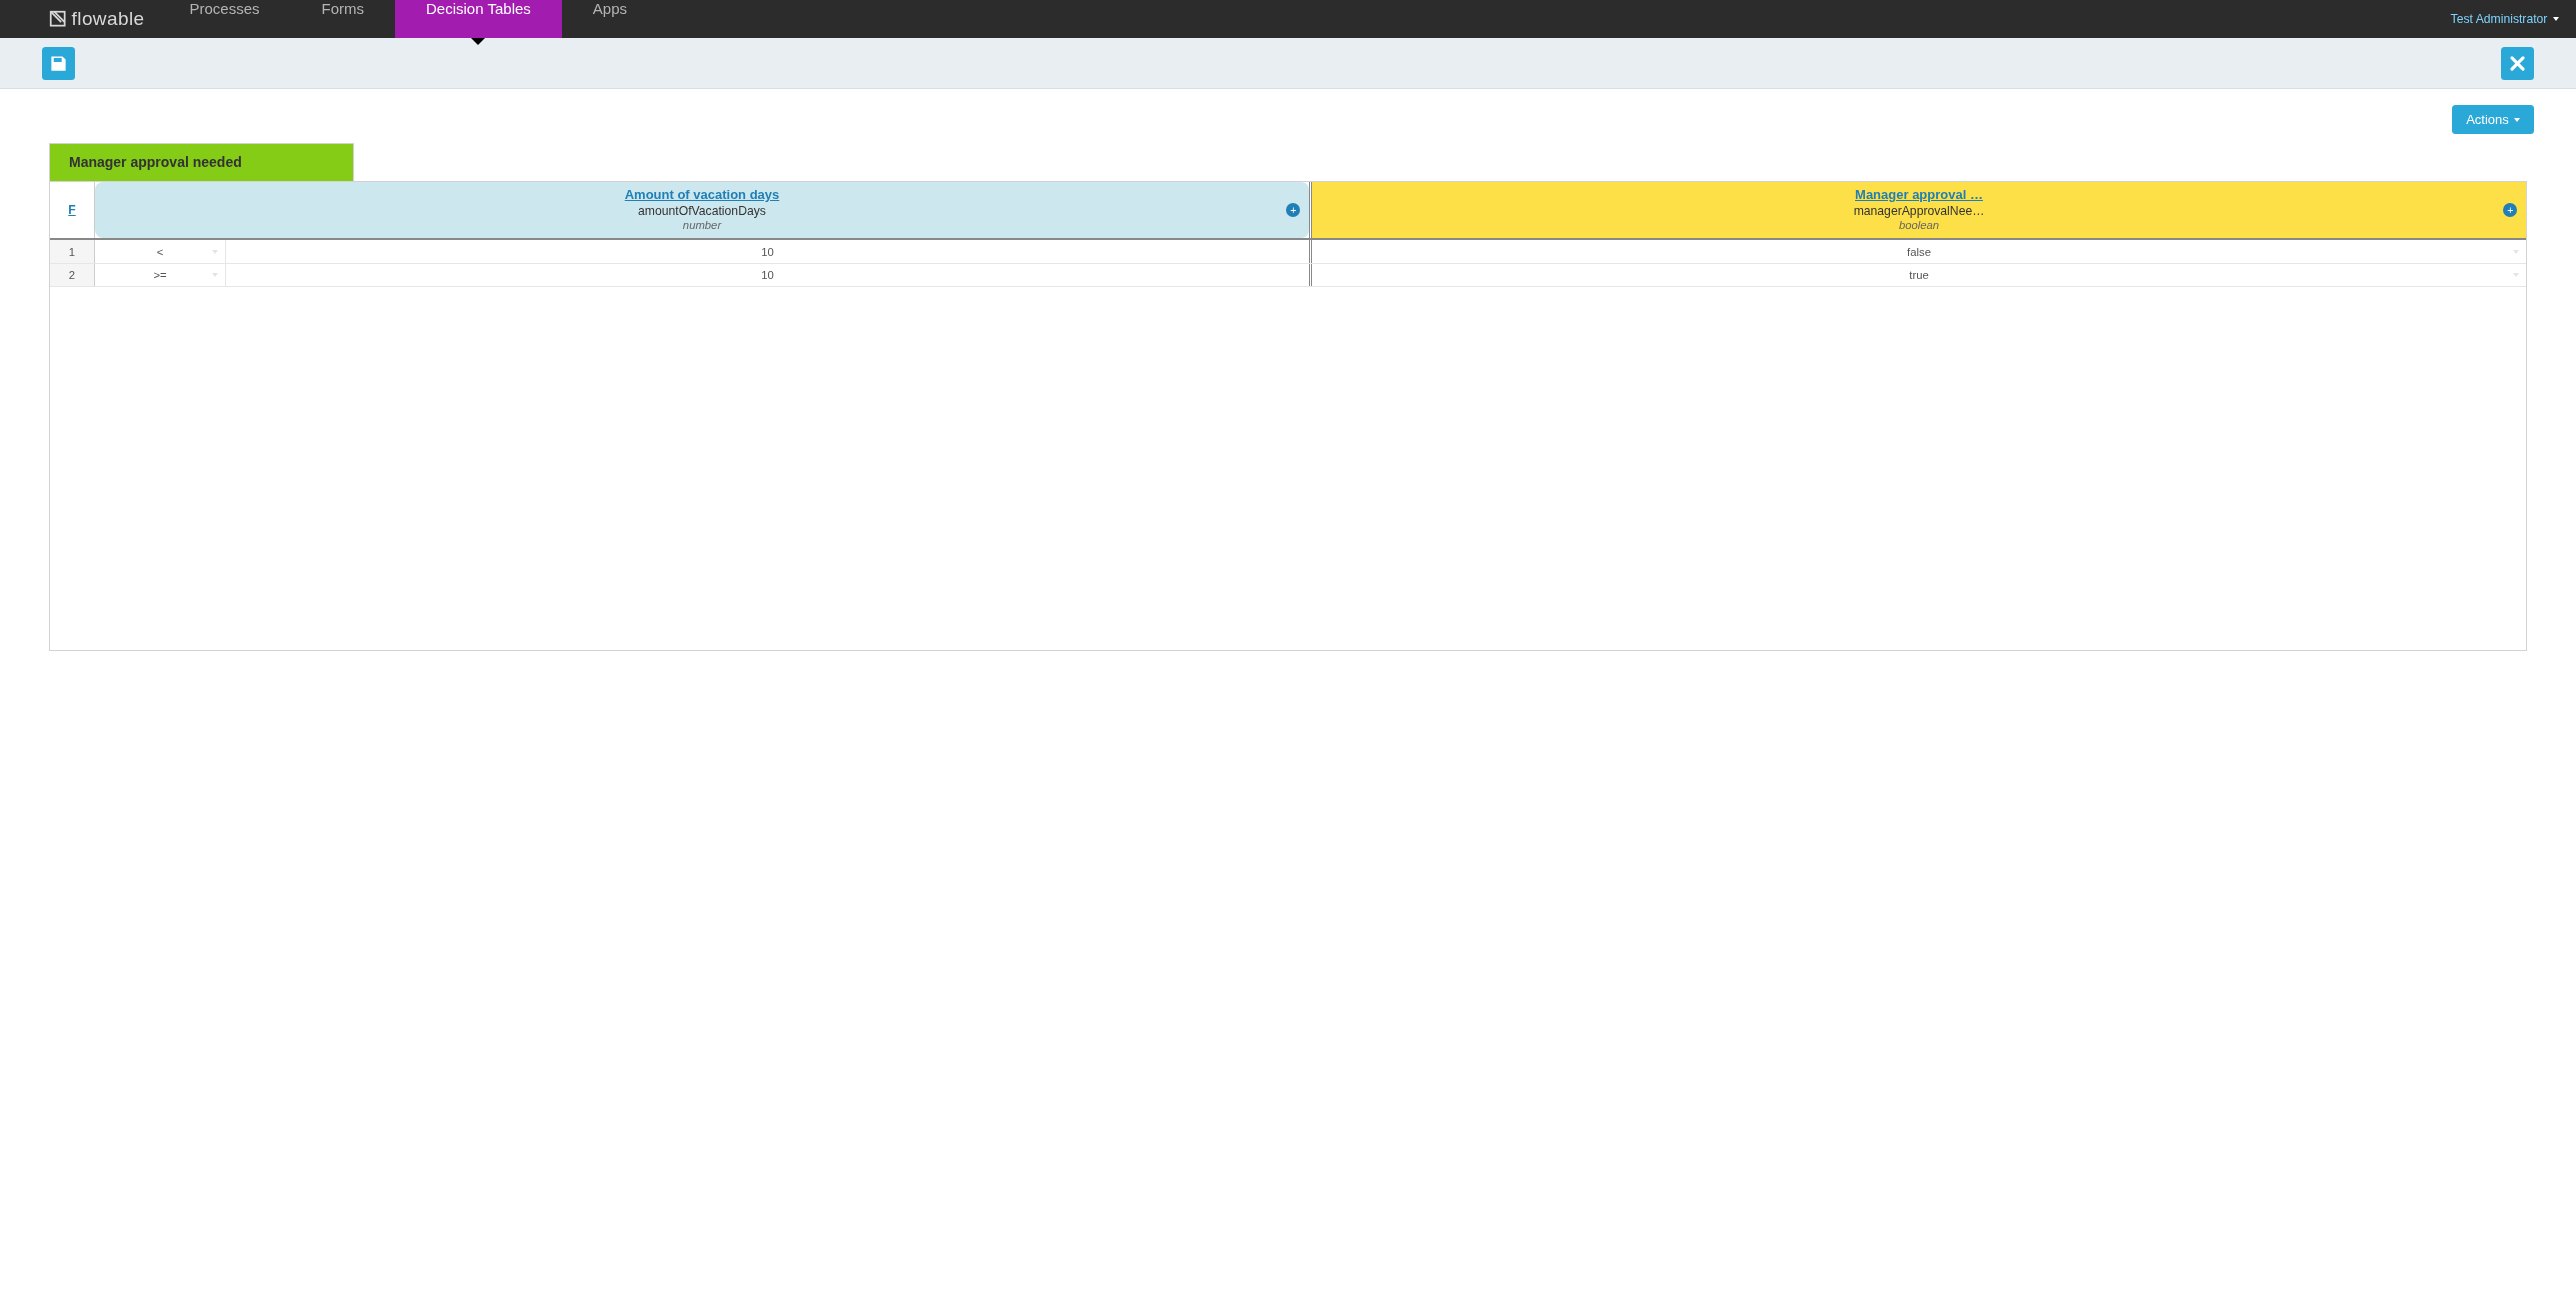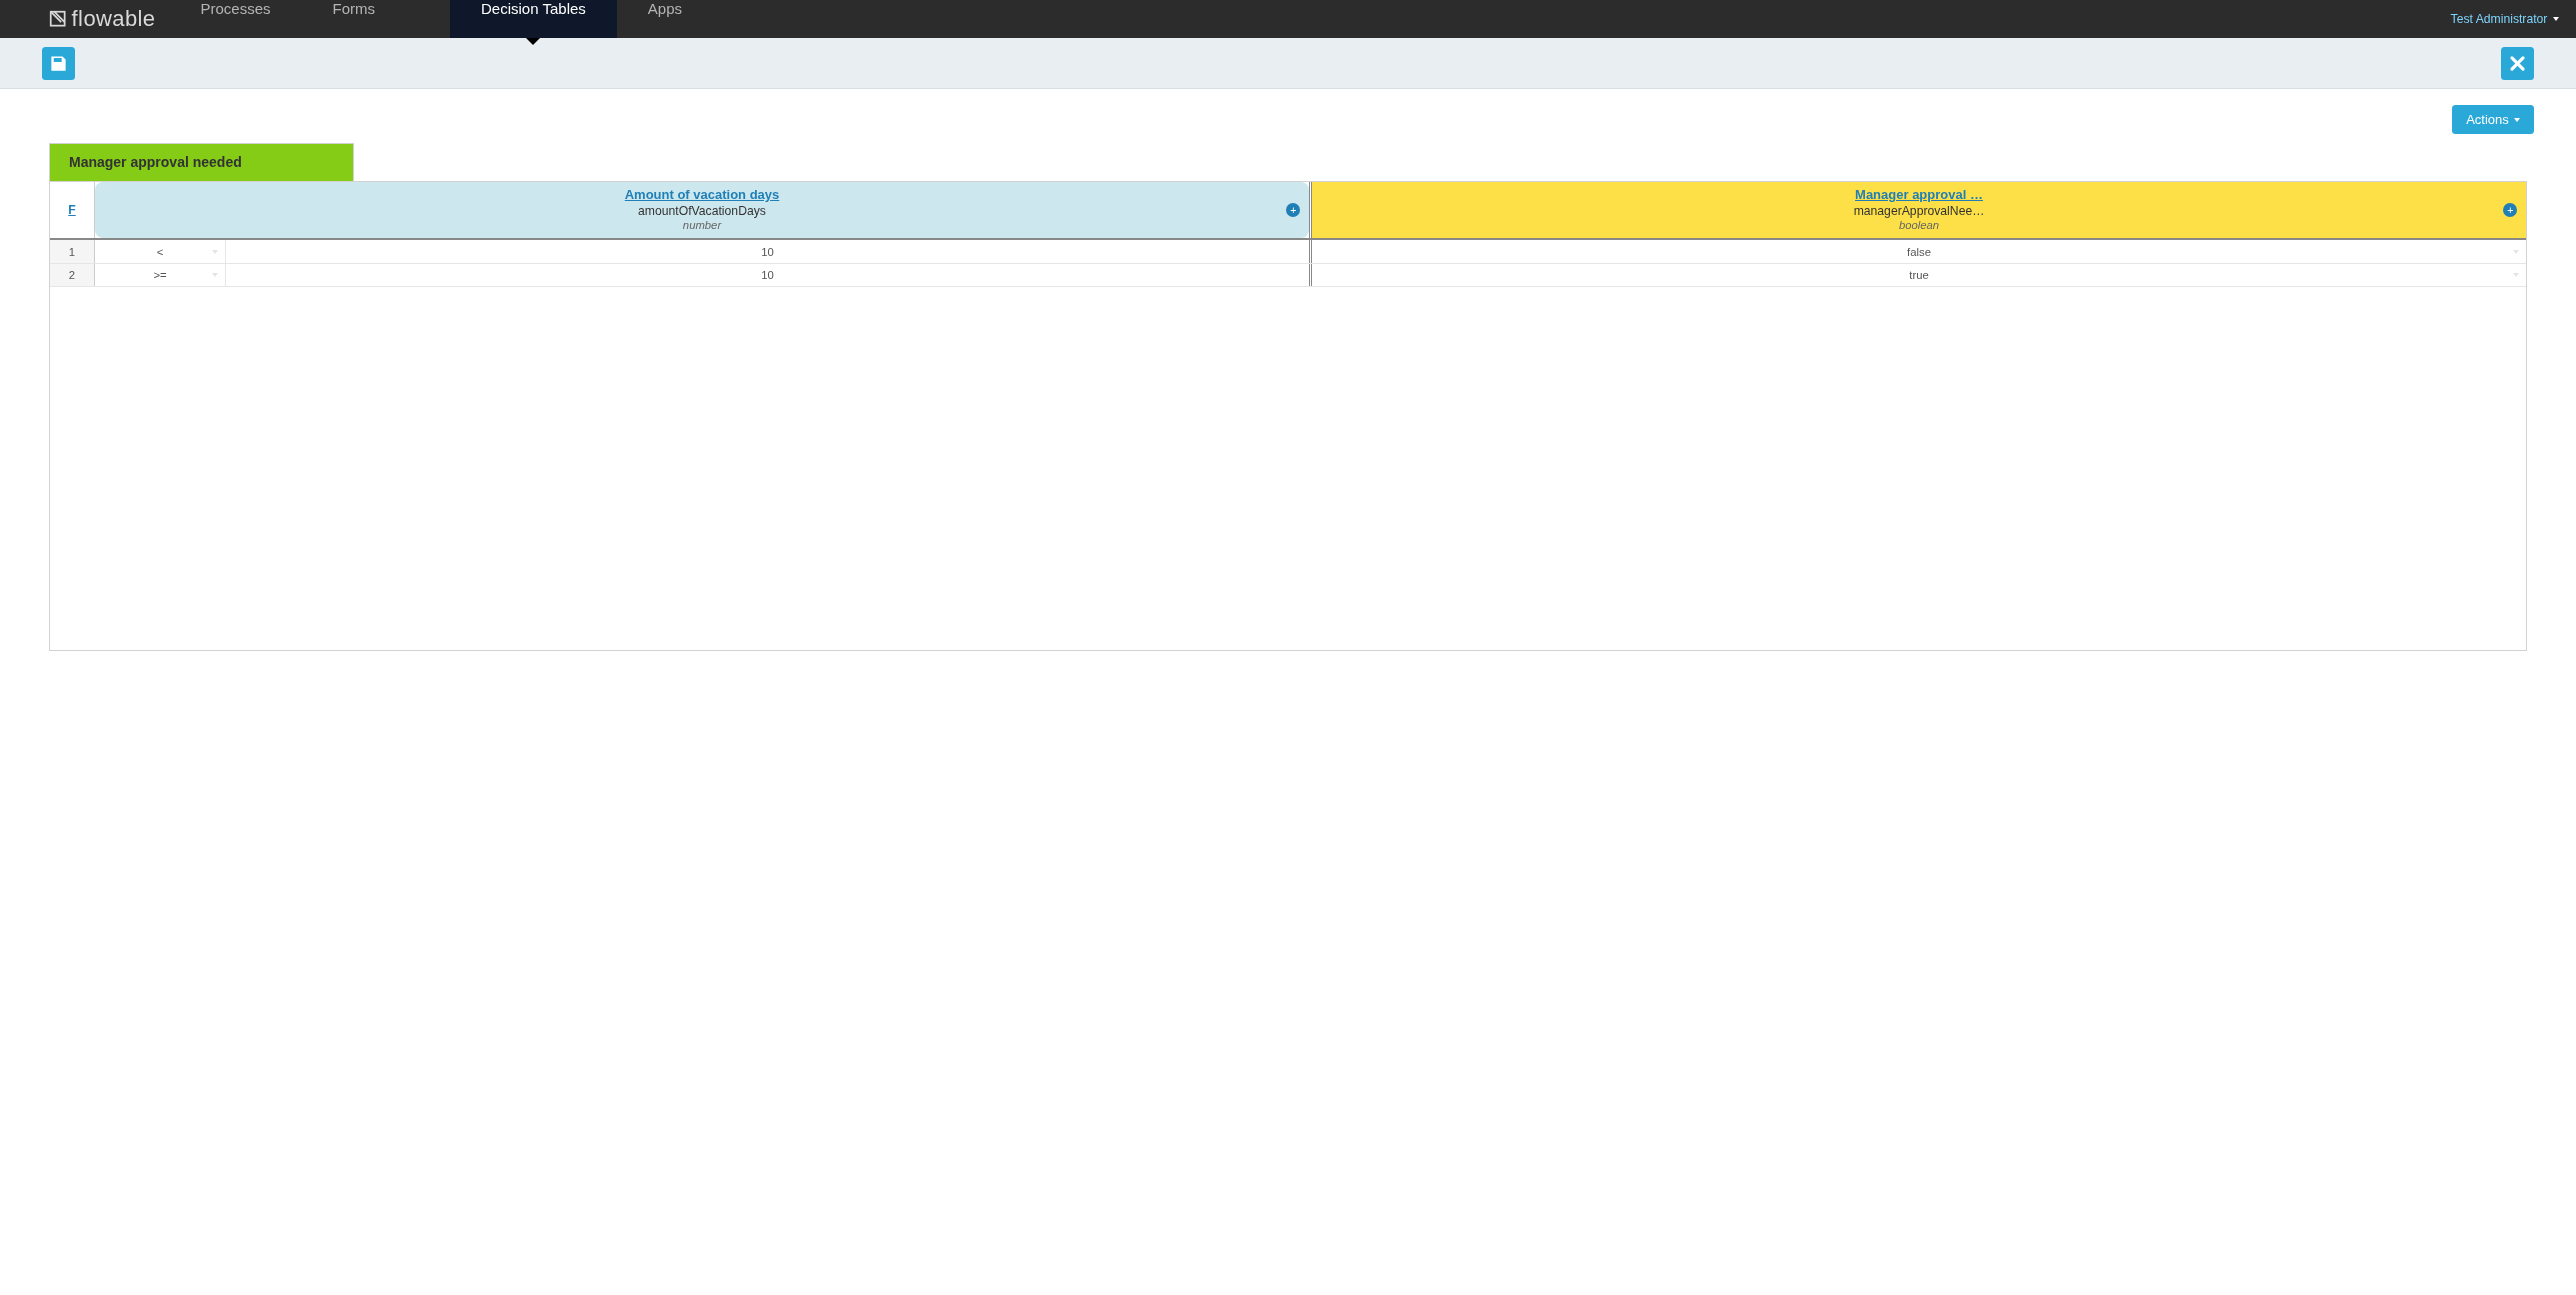--- a/index.html
+++ b/index.html
@@ -17,36 +17,35 @@
     display: flex;
     align-items: stretch;
     height: 38px;
     position: relative;
   }
   .brand {
     display: flex;
     align-items: center;
     padding: 0 14px 0 49px;
     color: #d9d9d9;
-    font-size: 22px;
+    font-size: 19px;
     letter-spacing: 0.4px;
   }
   .brand svg { margin-right: 5.2px; }
   .navbar .nav-item {
     display: flex;
     padding: 0 31px;
     color: #b4b4b4;
     font-size: 15px;
     cursor: pointer;
     position: relative;
   }
   .navbar .nav-item.active {
-    background: #0f172a;
+    background: #a21caf;
     color: #fff;
-    margin-left: 44px;
   }
   .navbar .nav-item.active::after {
     content: "";
     position: absolute;
     bottom: -7px;
     left: 50%;
     transform: translateX(-50%);
     border-left: 7px solid transparent;
     border-right: 7px solid transparent;
     border-top: 7px solid #000;

